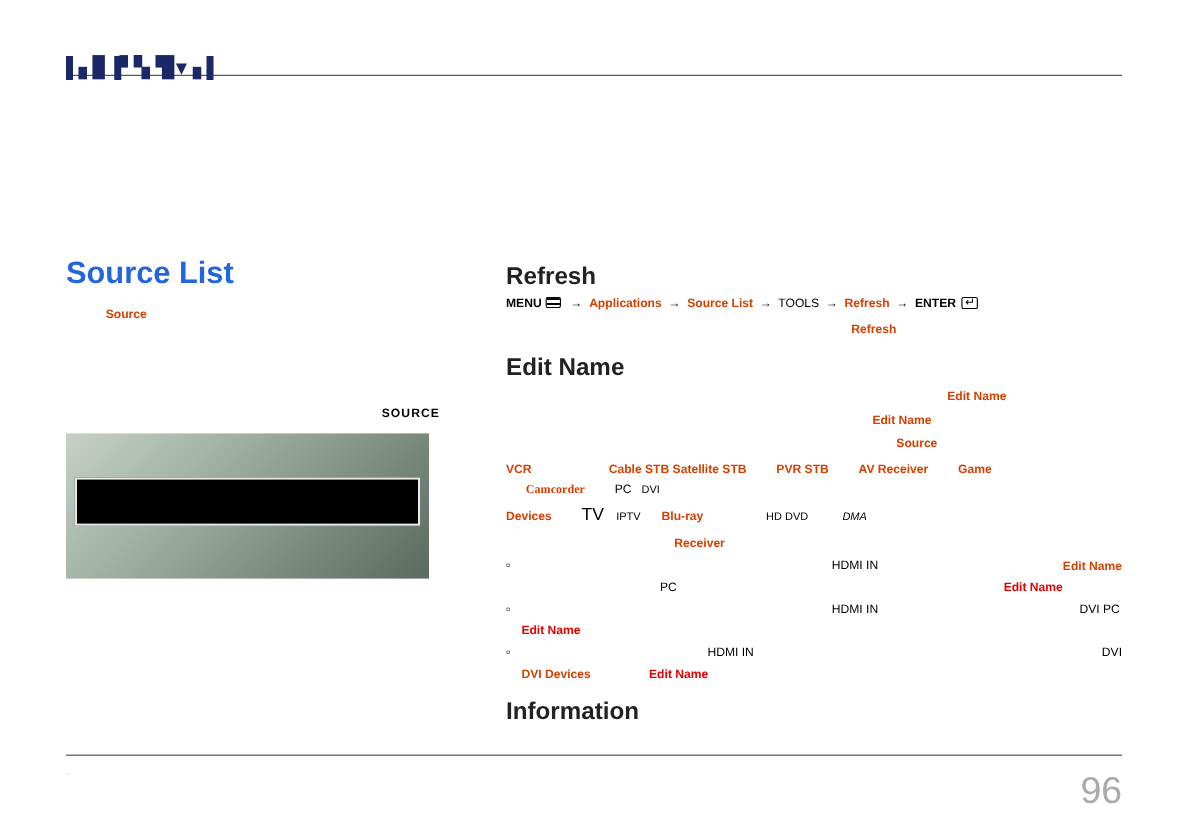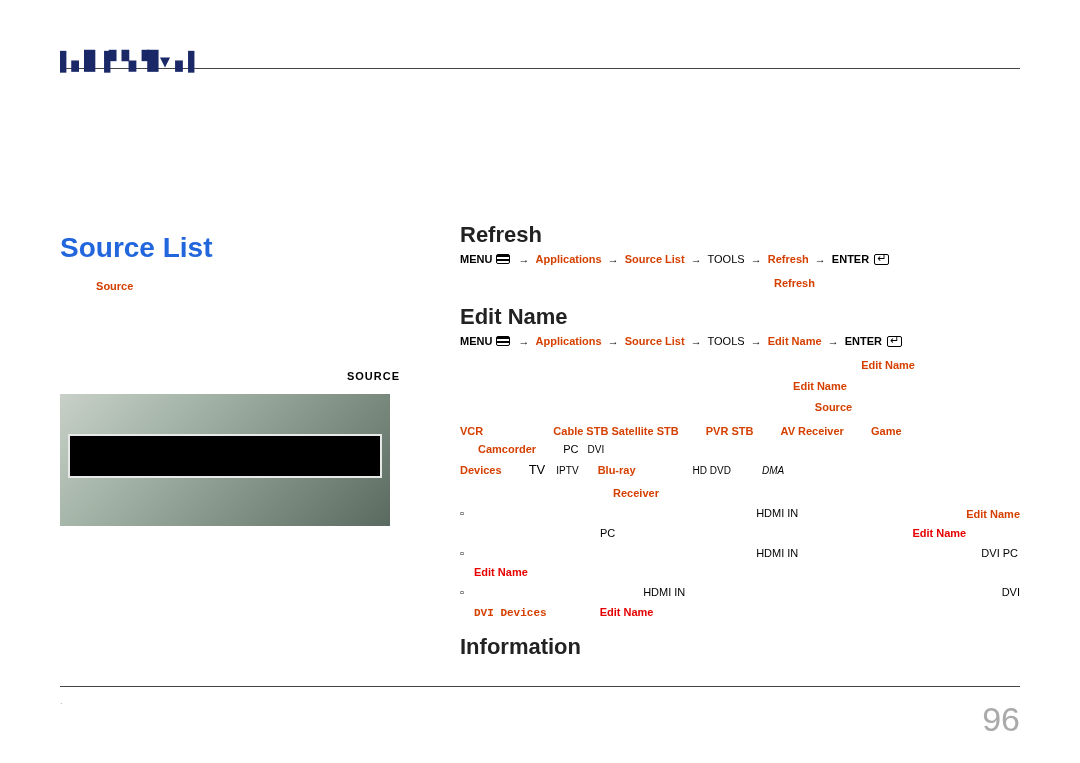--- a/index.html
+++ b/index.html
@@ -19,21 +19,21 @@
       font-size: 18px;
     }
     .page-num {
       position: absolute; right: 60px; top: 700px;
       font-size: 34px; color: #aaa; font-weight: 300;
     }
     .left-col {
       position: absolute; left: 60px; top: 232px; width: 360px;
     }
     .right-col {
-      position: absolute; left: 460px; top: 216px; width: 560px;
+      position: absolute; left: 460px; top: 232px; width: 560px;
     }
     .h1 {
       font-size: 28px; font-weight: 700; color: #2266dd; margin-bottom: 14px;
     }
     .h2 {
       font-size: 22px; font-weight: 700; color: #222; margin-top: 6px; margin-bottom: 4px;
     }
     .body-text { font-size: 11px; color: #fff; line-height: 1.6; }
     .kw { color: #d54000; font-weight: 700; }
     .path-line {
@@ -122,56 +122,41 @@
       <span class="m">ENTER</span>
       <span class="icon-enter"></span>
     </div>
     <div class="para" style="text-align:right; padding-right:180px;">
       …………………………………… <b>Refresh</b> ……
     </div>
   </div>
 
   <div class="section">
     <div class="h2">Edit Name</div>
-    <div class="path-line">
-      <span class="m">MENU</span>
-      <span class="icon-menu"></span>
-      <span class="arrow">→</span>
-      <span class="orange">Applications</span>
-      <span class="arrow">→</span>
-      <span class="orange">Source List</span>
-      <span class="arrow">→</span>
-      <span class="tools">TOOLS</span>
-      <span class="arrow">→</span>
-      <span class="orange">Edit Name</span>
-      <span class="arrow">→</span>
-      <span class="m">ENTER</span>
-      <span class="icon-enter"></span>
-    </div>
     <div class="para">
       <div style="text-align:right;padding-right:80px;">………………………… <b>Edit Name</b> ……</div>
       <div style="text-align:center;padding-left:160px;">…………… <b>Edit Name</b> ……………</div>
       <div style="text-align:center;padding-left:220px;">…… <b>Source</b> ……………</div>
     </div>
     <div class="devices-list">
       <div>
         <span class="dev">VCR</span>
         <span style="display:inline-block;width:40px;"></span>
         <span class="dev">Cable STB</span>
         <span class="dev" style="margin-left:-24px;text-align:right;">Satellite STB</span>
         <span class="dev">PVR STB</span>
         <span class="dev">AV Receiver</span>
         <span class="dev">Game</span>
-        <span class="dev" style="margin-left:18px;">Camcorder</span>
+        <span class="dev" style="margin-left:18px;font-family:Liberation Serif, serif;">Camcorder</span>
         <span class="dev" style="margin-right:6px;color:#000;font-weight:400;">PC</span>
         <span style="color:#000;font-size:10px;">DVI</span>
       </div>
       <div>
         <span class="dev">Devices</span>
-        <span style="color:#000;font-size:13px;margin-right:8px;">TV</span>
+        <span style="color:#000;font-size:16px;margin-right:8px;">TV</span>
         <span style="color:#000;font-size:10px;margin-right:16px;">IPTV</span>
         <span class="dev">Blu-ray</span>
         <span style="color:#000;font-size:10px;margin-left:30px;">HD DVD</span>
         <span style="color:#000;font-size:10px;margin-left:28px;font-style:italic;">DMA</span>
       </div>
     </div>
     <div class="para" style="margin-top:2px;">
       <span style="display:inline-block;width:150px;"></span>
       <b>Receiver</b>
       <span style="color:#fff;">…………………………………………………………………………</span>
@@ -192,21 +177,21 @@
       <span class="pc" style="margin-left:180px;text-align:right;">DVI PC</span>
       <br>
       <span style="margin-left:14px;"><span class="orange">Edit Name</span></span>
     </div>
     <div class="bullet-row">
       <span class="bullet vis">▫</span>
       <span>……………………………</span>
       <span class="vis" style="margin-left:40px;">HDMI IN</span>
       <span style="float:right;color:#000;">DVI</span>
       <br>
-      <span style="margin-left:14px;font-family:Liberation Mono, monospace;"><span class="orange" style="color:#d54000;">DVI Devices</span></span>
+      <span style="margin-left:14px;"><span class="orange" style="color:#d54000;">DVI Devices</span></span>
       <span style="margin-left:50px;"><span class="orange">Edit Name</span></span>
     </div>
   </div>
 
   <div class="section info-space">
     <div class="h2">Information</div>
   </div>
 
 </div>
 

